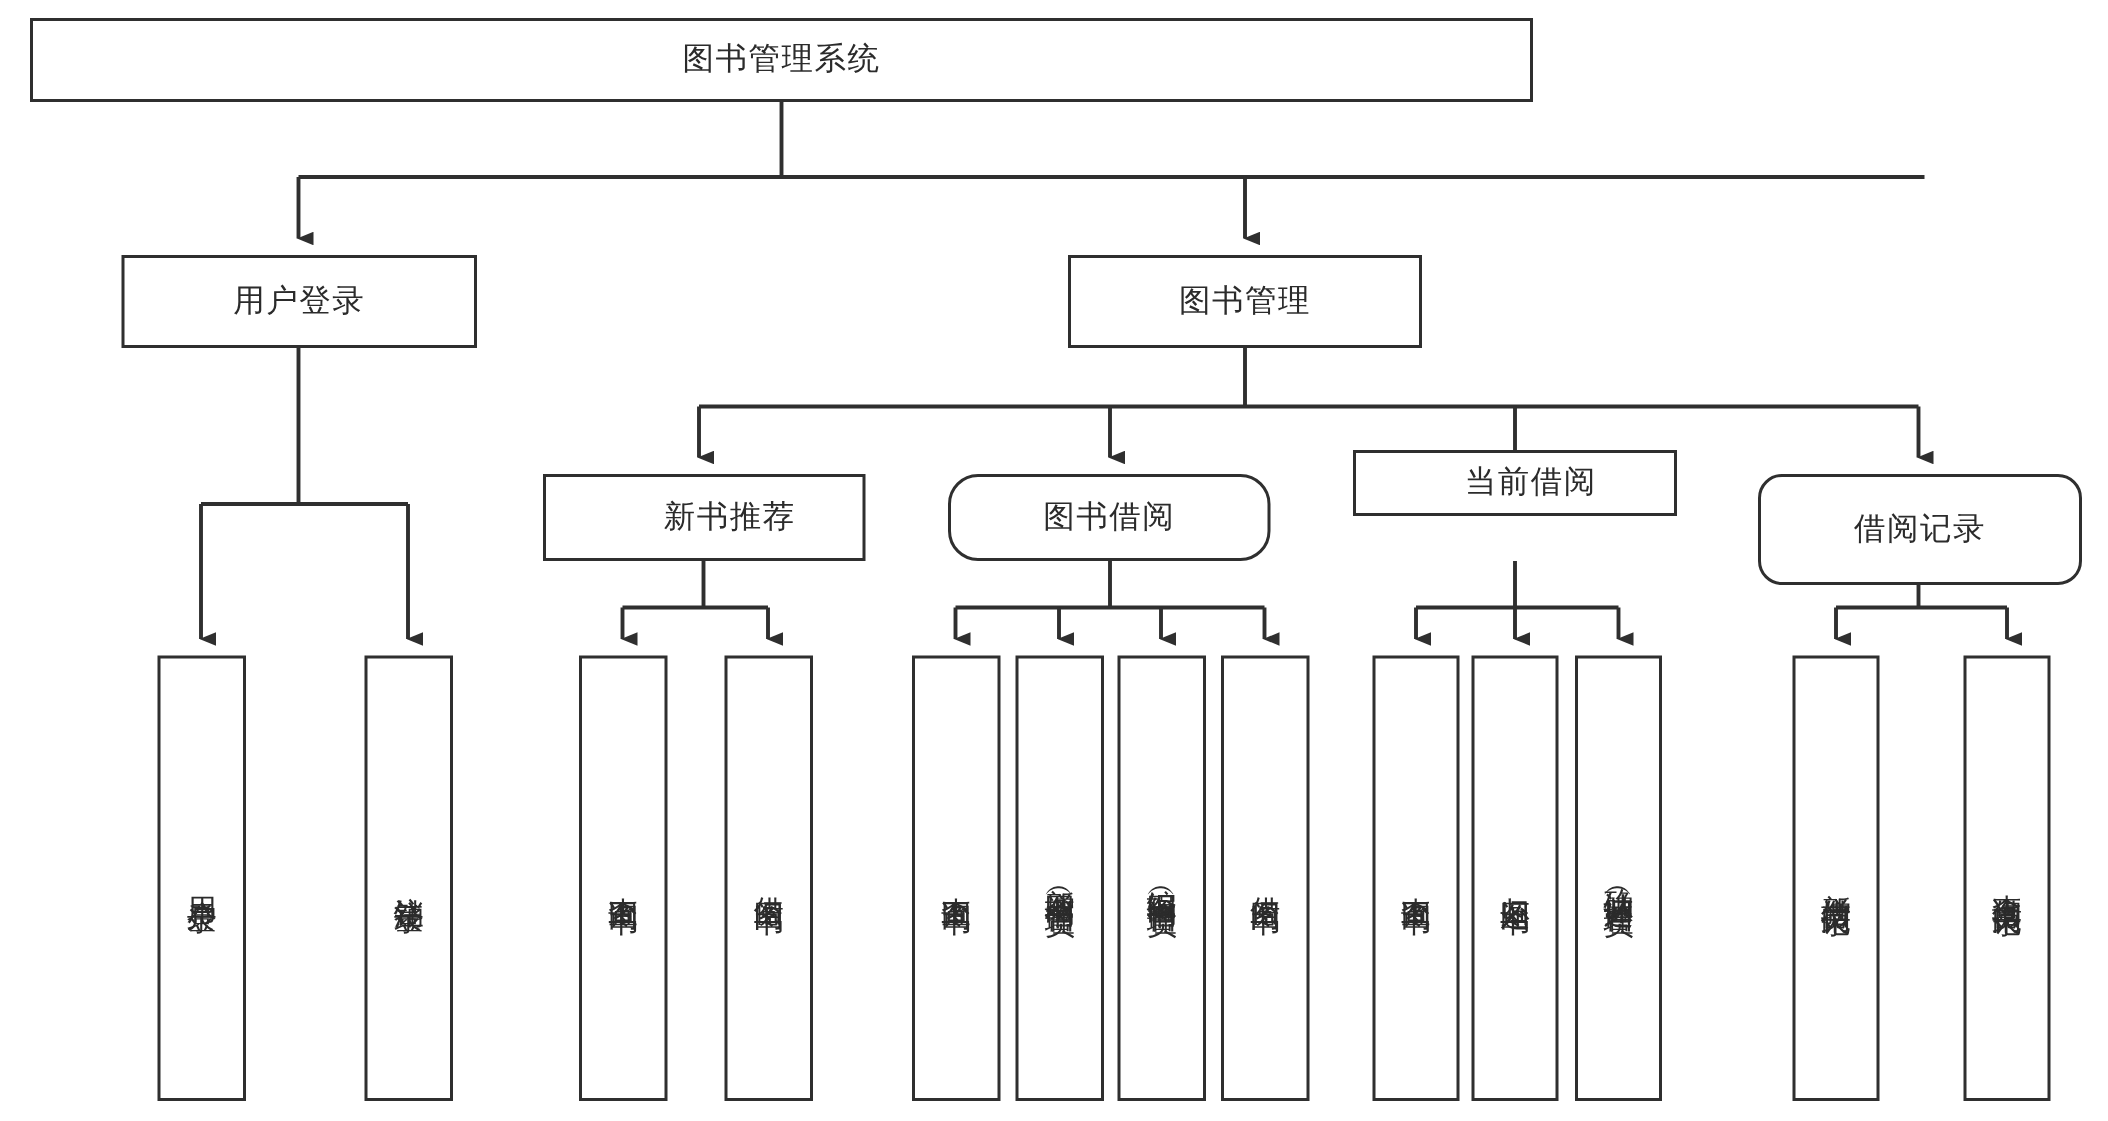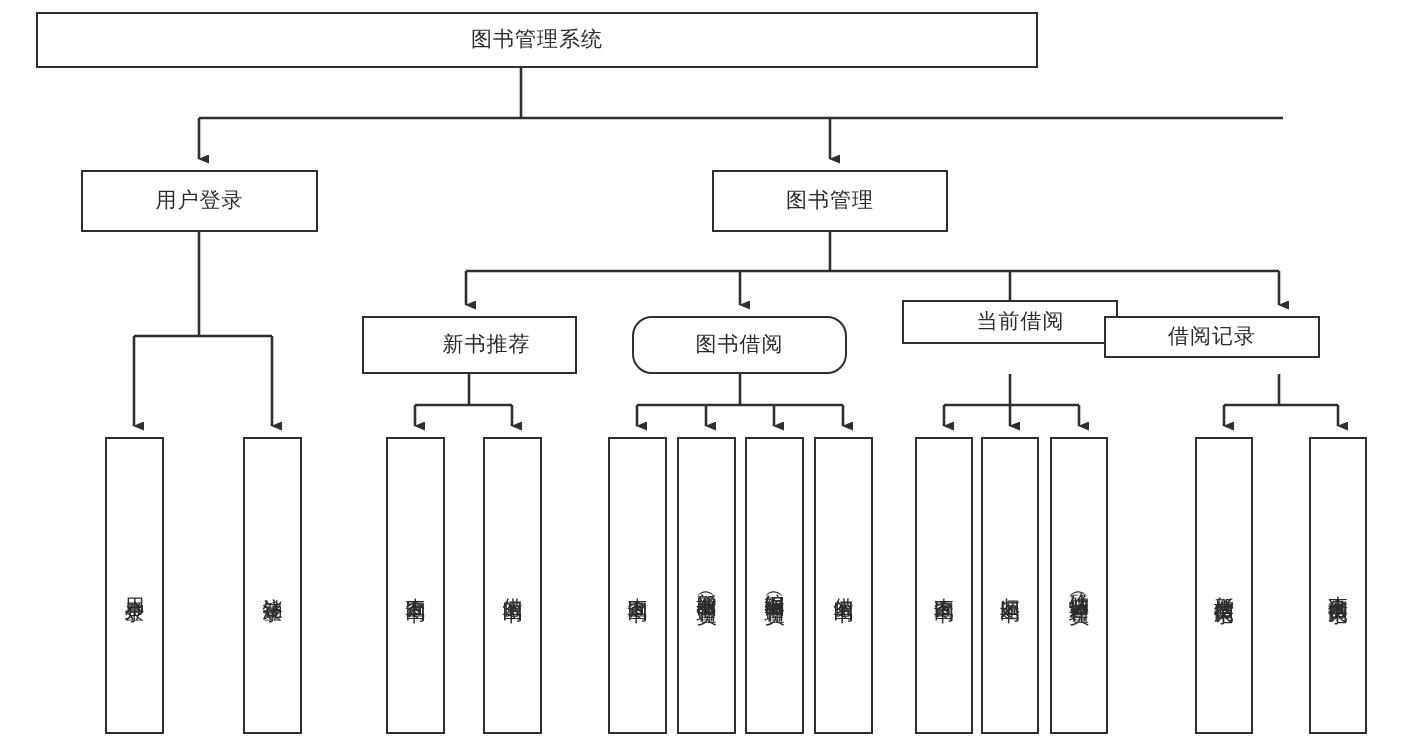--- a/index.html
+++ b/index.html
@@ -114,29 +114,29 @@
       <path d="M1010,405 L1010,426" marker-end="url(#arrow)"></path>
       <path d="M1079,405 L1079,426" marker-end="url(#arrow)"></path>
 
       <path d="M1279,374 L1279,405"></path>
       <path d="M1224,405 L1338,405"></path>
       <path d="M1224,405 L1224,426" marker-end="url(#arrow)"></path>
       <path d="M1338,405 L1338,426" marker-end="url(#arrow)"></path>
     </g>
   </svg>
 
-  <div class="node horiz" style="left:20px; top:12px; width:1002px; height:56px;margin-left:16px;">图书管理系统</div>
+  <div class="node horiz" style="left:20px; top:12px; width:1002px; height:56px;">图书管理系统</div>
 
   <div class="node horiz" style="left:81px; top:170px; width:237px; height:62px;">用户登录</div>
   <div class="node horiz" style="left:712px; top:170px; width:236px; height:62px;">图书管理</div>
 
   <div class="node horiz" style="left:362px; top:316px; width:215px; height:58px;padding-left:34px;">新书推荐</div>
   <div class="node horiz" style="left:632px; top:316px; width:215px; height:58px;border-radius:20px;">图书借阅</div>
   <div class="node horiz" style="left:902px; top:300px; width:216px; height:44px;padding-left:21px;">当前借阅</div>
-  <div class="node horiz" style="left:1104px; top:316px; width:216px; height:42px;">借阅记录</div>
+  <div class="node horiz" style="left:1172px; top:316px; width:216px; height:74px;border-radius:16px;">借阅记录</div>
 
   <div class="node vert" style="left:105px; top:437px; width:59px; height:297px;">
     <span class="vlabel">用户登录</span>
   </div>
   <div class="node vert" style="left:243px; top:437px; width:59px; height:297px;">
     <span class="vlabel">注销登录</span>
   </div>
 
   <div class="node vert" style="left:386px; top:437px; width:59px; height:297px;">
     <span class="vlabel">查询图书</span>

